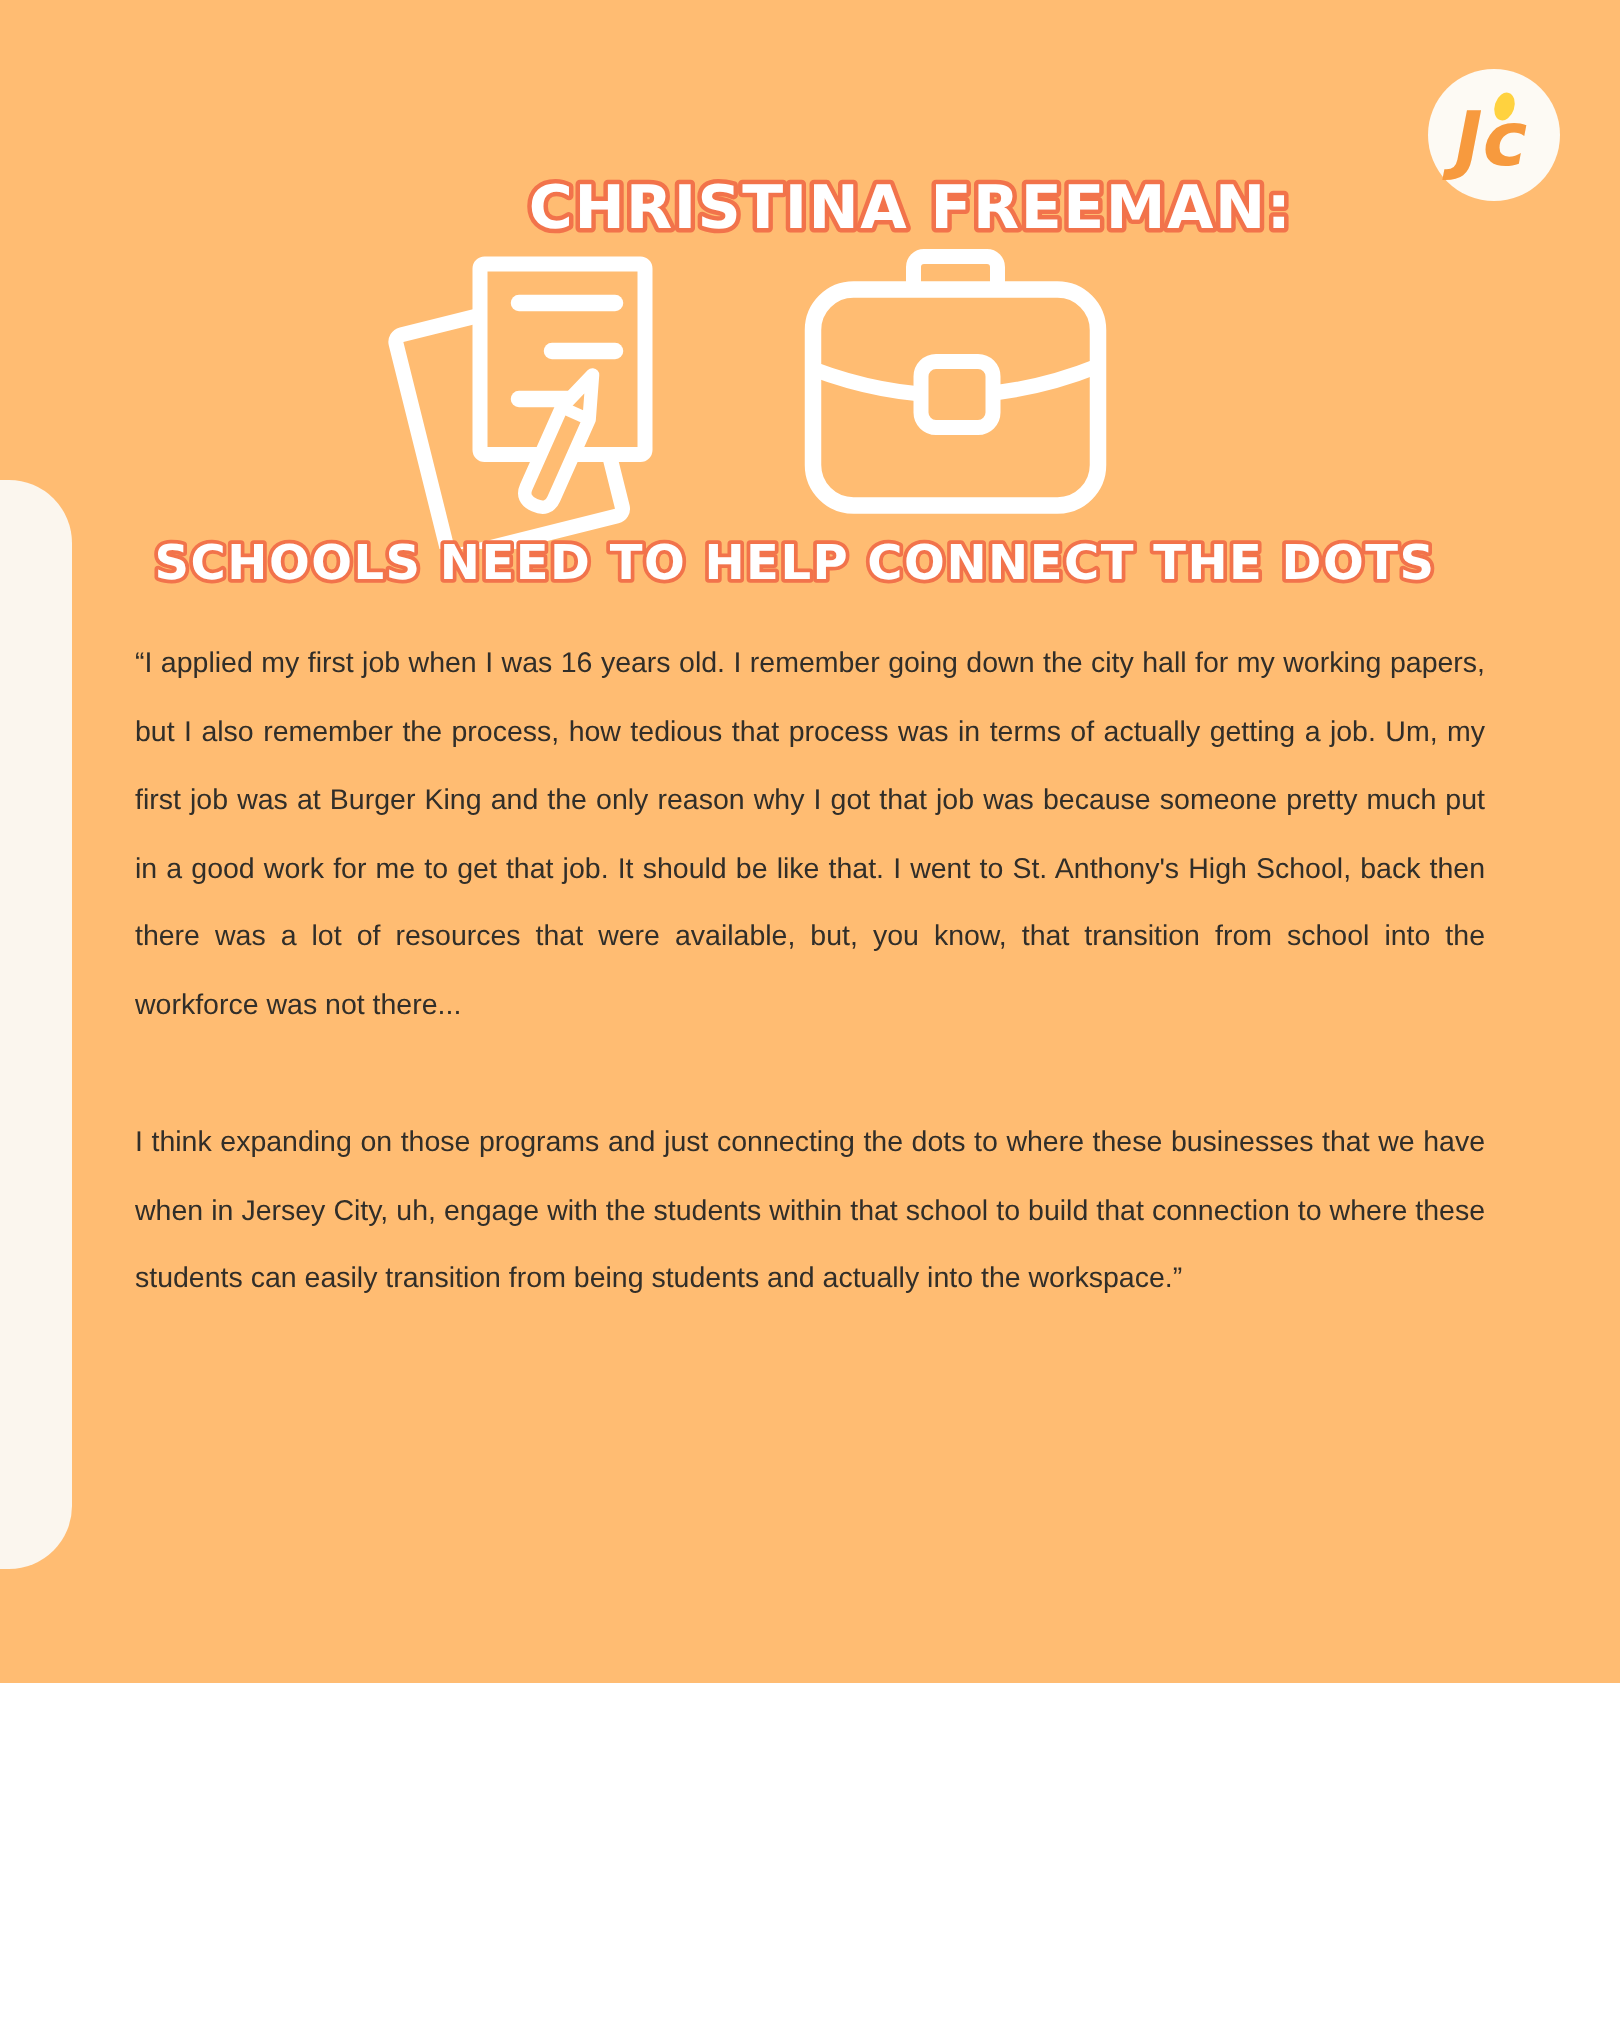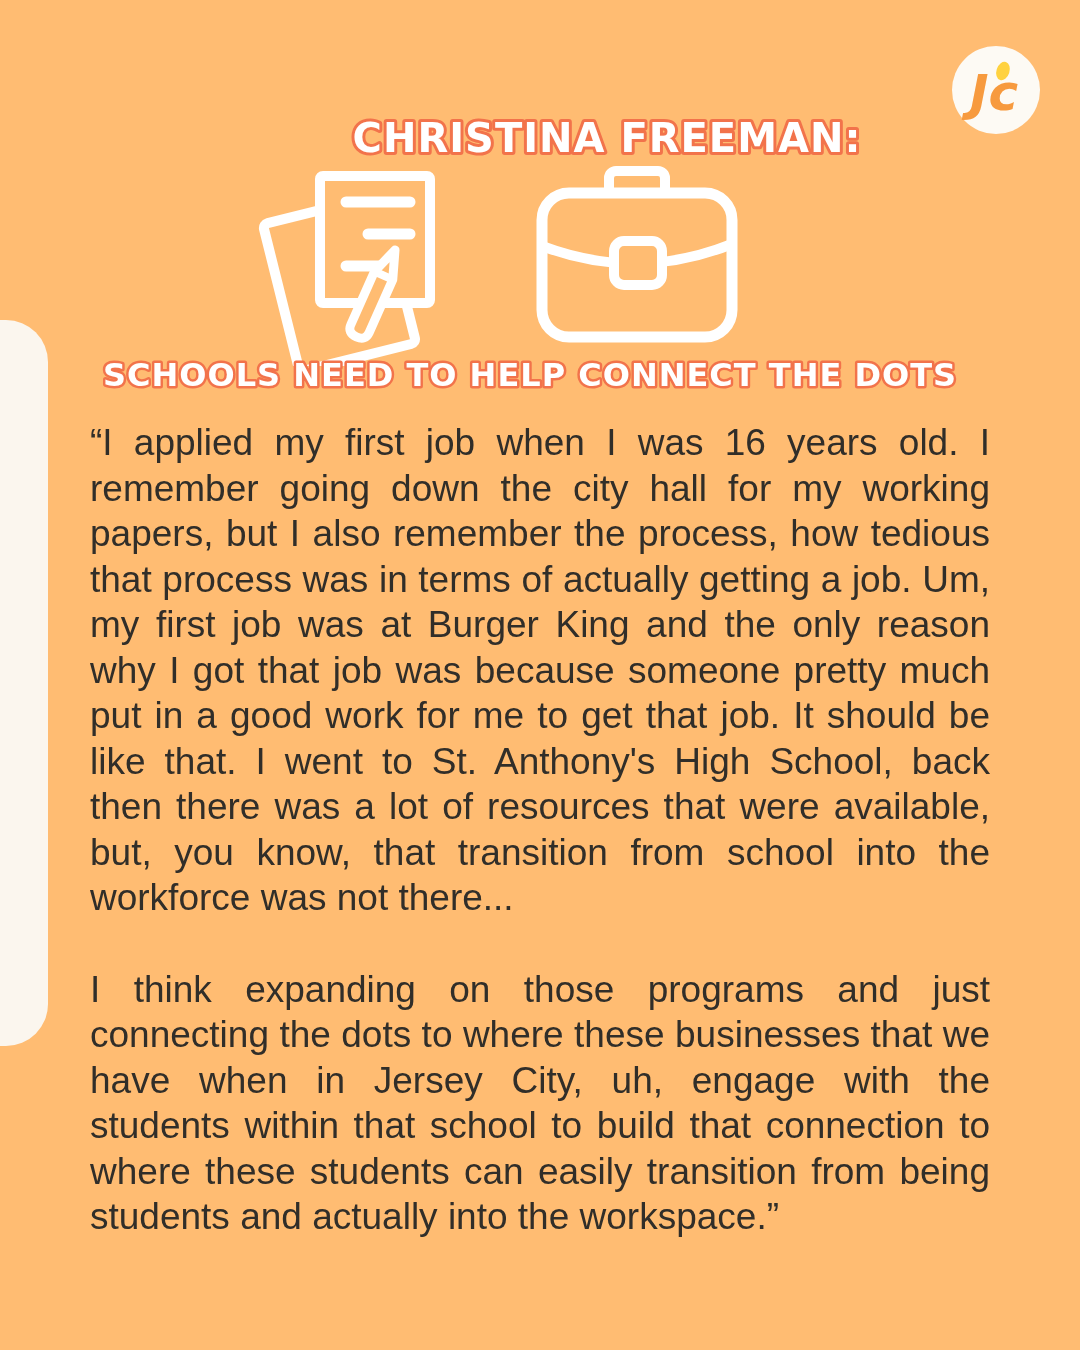--- a/index.html
+++ b/index.html
@@ -1,19 +1,19 @@
 <!DOCTYPE html>
 <html style="--background: #FFBC72; --heading-fill: #FFFFFF; --heading-outline: #F2734B; --icon-stroke: #FFFFFF; --body-text: #312E29; --panel-cream: #FBF6EE; --logo-circle: #FDFAF4; --logo-orange: #F79A3E; --logo-yellow: #FFD23F;"><head>
 <meta charset="utf-8">
 <title>Quote Graphic</title>
 <style>
   html,body{margin:0;padding:0;}
   .canvas{
     position:relative;
-    width:1080px;height:1350px;
+    width:1080px;height:1122px;
     background:var(--background,#FFBC72);
     overflow:hidden;
     font-family:"Liberation Sans",sans-serif;
   }
   .left-pill{
     position:absolute;left:-52px;top:320px;
     width:100px;height:726px;
     background:var(--panel-cream,#FBF6EE);
     border-radius:42px;
   }
@@ -31,21 +31,21 @@
   .title-text{font-size:40px;letter-spacing:1px;stroke-width:6px;}
   .subtitle-text{font-size:32px;letter-spacing:1px;stroke-width:5px;}
   .icon-doc{position:absolute;left:258px;top:166px;width:185px;height:200px;}
   .icon-case{position:absolute;left:535px;top:166px;width:205px;height:178px;}
   .white-stroke{stroke:var(--icon-stroke,#FFFFFF);fill:none;}
   .bg-fill{fill:var(--background,#FFBC72);}
   .no-fill{fill:none;}
   .quote-block{
     position:absolute;left:90px;top:420px;width:900px;
     color:var(--body-text,#312E29);
-    font-size:37px;line-height:45.5px;
+    font-size:19px;line-height:45.5px;
     text-align:justify;
   }
   .quote-block p{margin:0;}
   .quote-block p + p{margin-top:46px;}
   .logo-letters{
     font-family:"DejaVu Sans","Liberation Sans",sans-serif;
     font-weight:bold;font-style:italic;
     fill:var(--logo-orange,#F79A3E);
   }
 </style>

